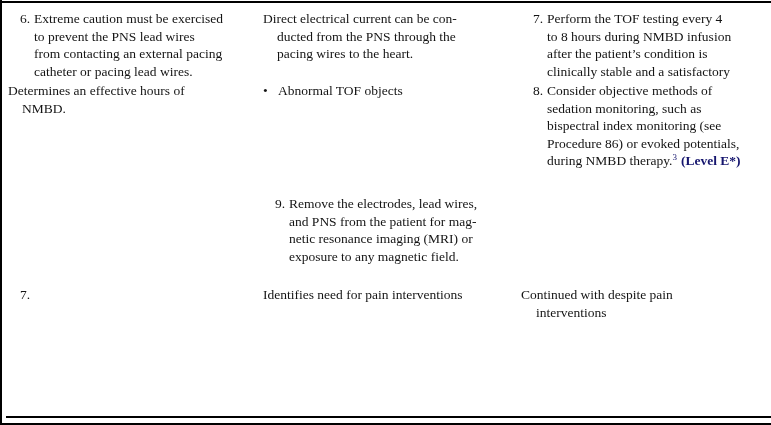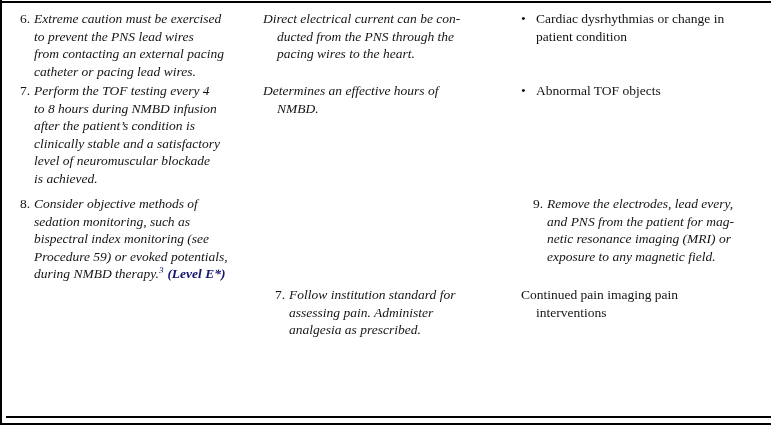--- a/index.html
+++ b/index.html
@@ -35,24 +35,24 @@
   .wrap { white-space: pre-line; }
 
   
   .step-cell { display: flex; align-items: flex-start; }
   .num {
     flex: none;
     width: 22px;
     text-align: right;
     white-space: nowrap;
   }
-  .step-body { margin-left: 4px; font-style: italic; }
+  .step-body { margin-left: 4px; }
 
   
-  .hang { padding-left: 14px; text-indent: -14px; font-style: italic; }
+  .hang { padding-left: 14px; text-indent: -14px; }
   .hang15 { padding-left: 15px; text-indent: -15px; }
 
   .bullet {
     display: inline-block;
     width: 15px;
     text-indent: 0;
   }
   .ref {
     font-size: 9px;
     line-height: 0;
@@ -77,61 +77,57 @@
     <div class="cell step-cell">
         <span class="num">6.</span>
         <span class="step-body wrap">Extreme caution must be exercised
 to prevent the PNS lead wires
 from contacting an external pacing
 catheter or pacing lead wires.</span>
       </div>
     <div class="cell hang"><span class="wrap">Direct electrical current can be con-
 ducted from the PNS through the
 pacing wires to the heart.</span></div>
-    <div class="cell hang15"><span class="bullet">•</span><span class="wrap">Cardiac dysrhythmias or change in
-patient condition</span></div>
 
     <div class="cell step-cell">
         <span class="num">7.</span>
         <span class="step-body wrap">Perform the TOF testing every 4
 to 8 hours during NMBD infusion
 after the patient’s condition is
 clinically stable and a satisfactory
 level of neuromuscular blockade
 is achieved.</span>
       </div>
     <div class="cell hang"><span class="wrap">Determines an effective hours of
 NMBD.</span></div>
     <div class="cell hang15"><span class="bullet">•</span><span class="wrap">Abnormal TOF objects</span></div>
 
     <div class="cell step-cell">
         <span class="num">8.</span>
         <span class="step-body"><span class="wrap">Consider objective methods of
 sedation monitoring, such as
 bispectral index monitoring (see
-Procedure 59) or evoked potentials,
+Procedure 86) or evoked potentials,
 during NMBD therapy.</span><sup class="ref">3</sup><span class="level">(Level E*)</span></span>
       </div>
     <div class="cell hang15"><span class="wrap"></span></div>
 
     <div class="cell step-cell">
         <span class="num">9.</span>
-        <span class="step-body wrap">Remove the electrodes, lead every,
+        <span class="step-body wrap">Remove the electrodes, lead wires,
 and PNS from the patient for mag-
 netic resonance imaging (MRI) or
 exposure to any magnetic field.</span>
       </div>
     <div class="cell hang15"><span class="wrap"></span></div>
 
     <div class="cell step-cell">
         <span class="num">7.</span>
-        <span class="step-body wrap">Follow institution standard for
-assessing pain. Administer
-analgesia as prescribed.</span>
       </div>
-    <div class="cell hang15"><span class="wrap">Continued pain imaging pain
+    <div class="cell hang"><span class="wrap">Identifies need for pain interventions</span></div>
+    <div class="cell hang15"><span class="wrap">Continued with despite pain
 interventions</span></div>
 
   </div>
 
   <div class="rule-bottom"></div>
   <div class="edge-bottom"></div>
 </div>
 
 </body></html>

